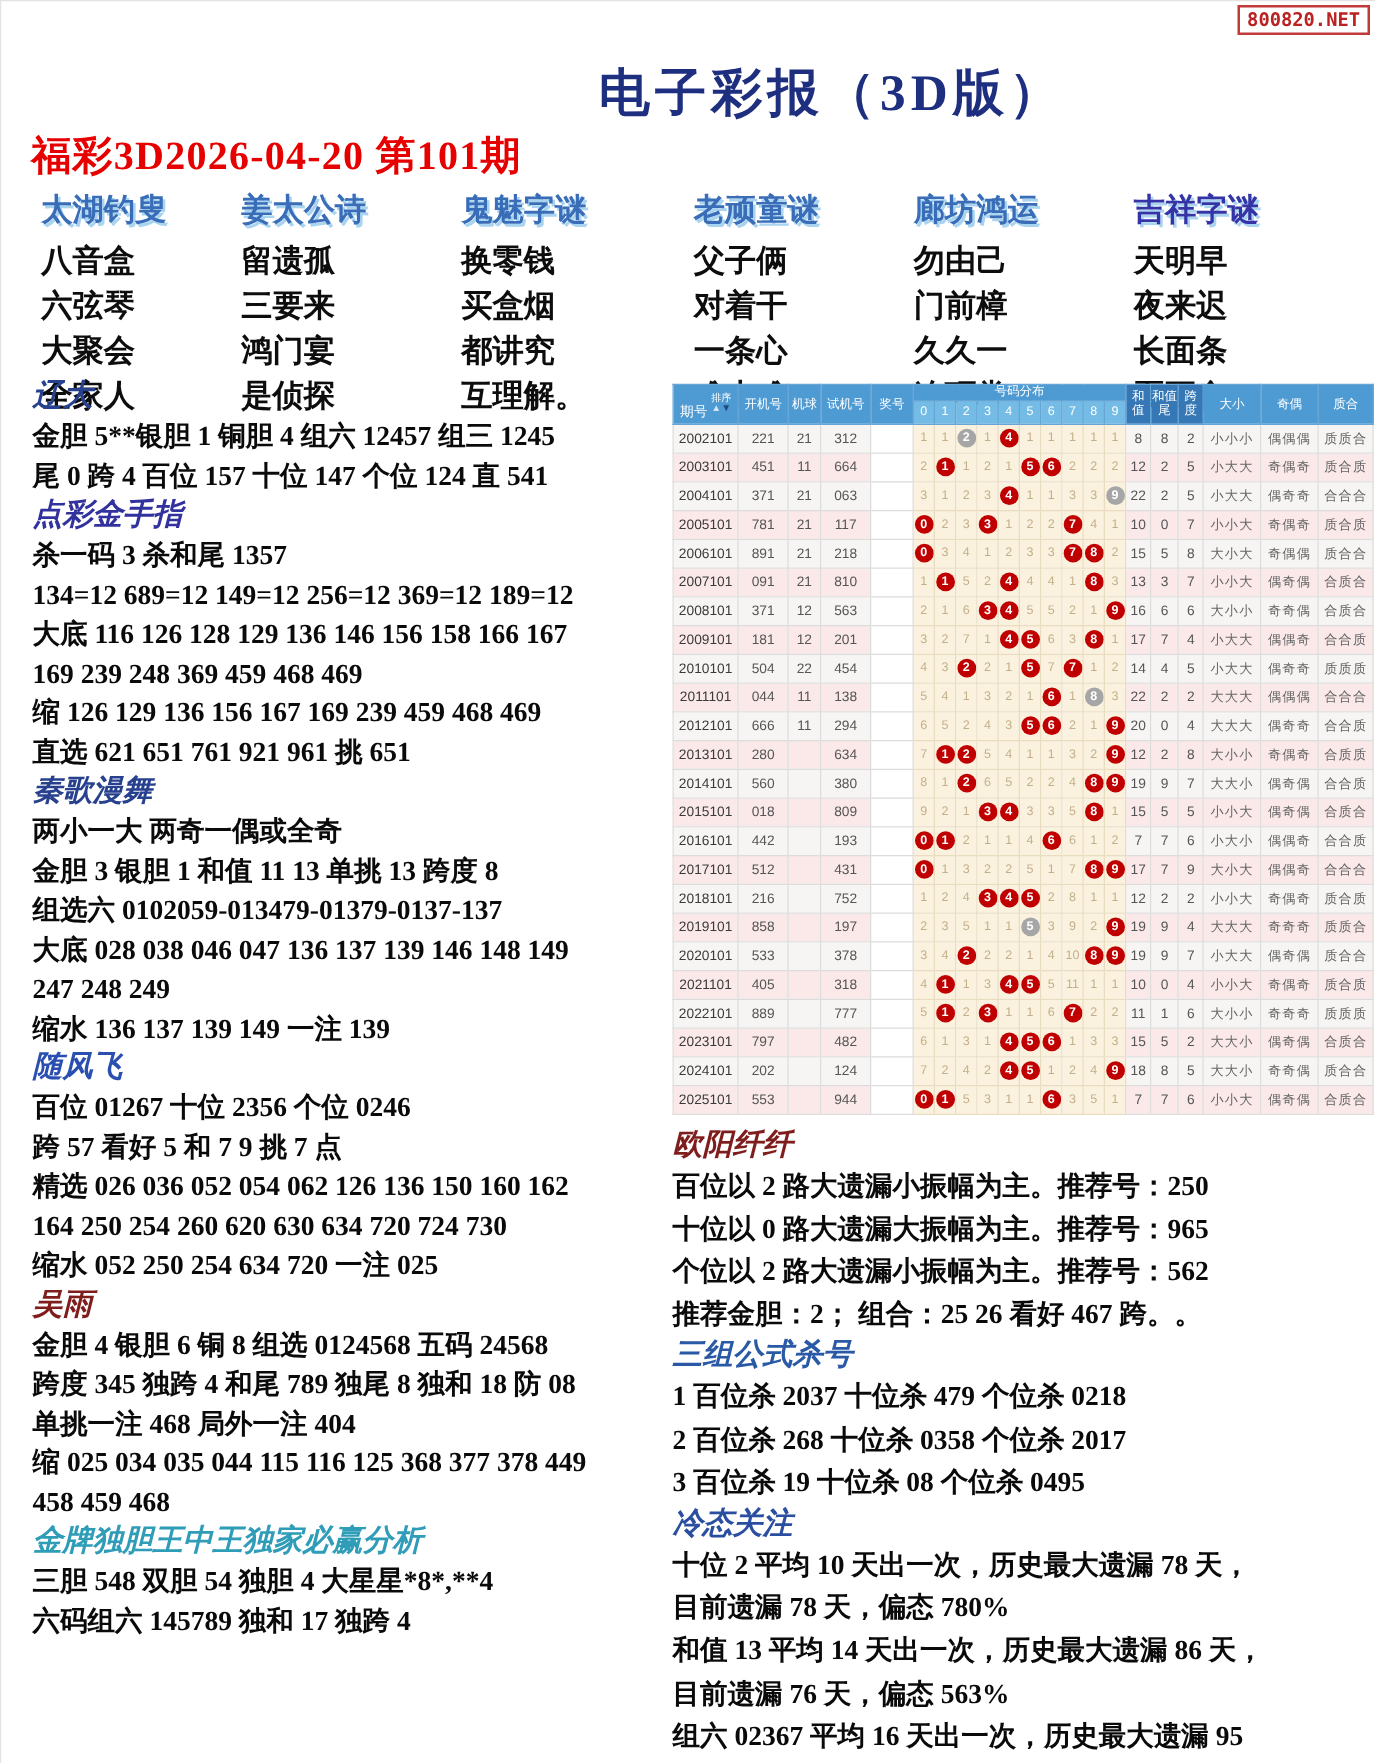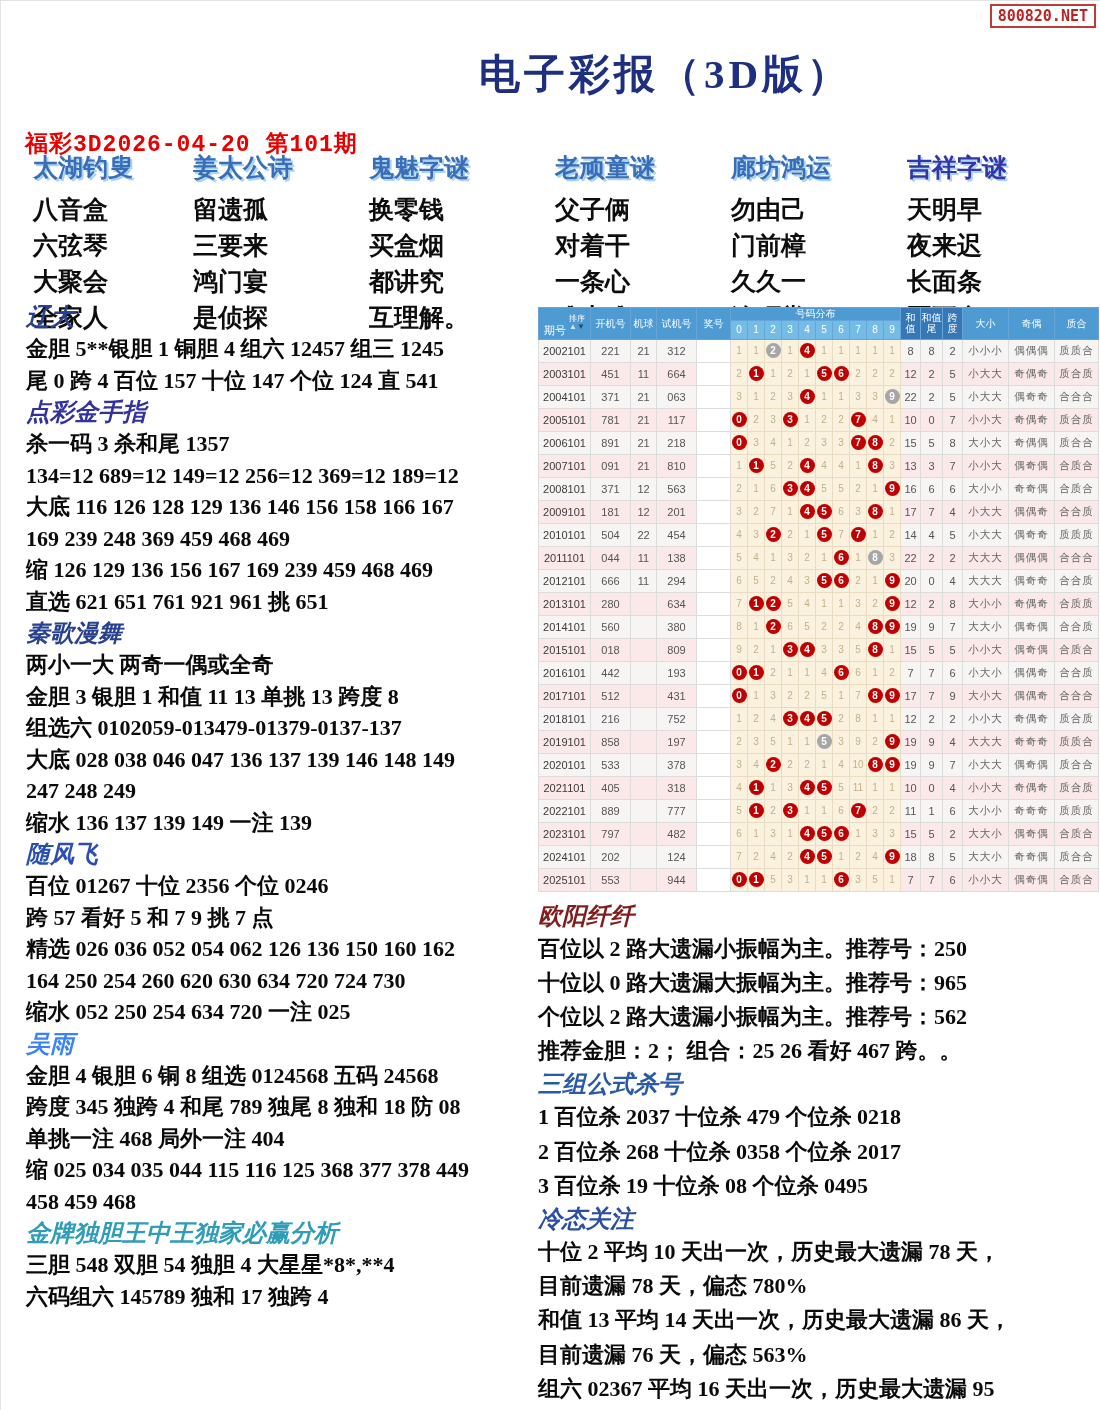--- a/index.html
+++ b/index.html
@@ -3,22 +3,22 @@
 <meta charset="utf-8">
 <style>
   html,body{margin:0;padding:0;background:#fff;}
   .page{position:relative;width:1100px;height:1410px;background:#fff;overflow:hidden;
         border:1px solid #e3e3e3;font-family:"Liberation Serif","DejaVu Serif",serif;}
   .site-badge{position:absolute;top:3px;right:5px;border:2px solid #c03a3a;color:#b22;
         font-family:"DejaVu Sans Mono",monospace;font-size:15px;font-weight:bold;
         padding:1px 6px;background:#fff;}
   .page-title{position:absolute;top:46px;left:478px;font-size:41px;font-weight:bold;
         color:#1e2f80;letter-spacing:4px;white-space:nowrap;}
-  .headline{position:absolute;top:102px;left:24px;font-size:23px;font-weight:900;color:#e60000;
-        font-family:Liberation Mono, monospace;letter-spacing:1px;white-space:nowrap;margin-top:25px;}
+  .headline{position:absolute;top:102px;left:24px;font-size:32px;font-weight:900;color:#e60000;
+        font-family:Liberation Serif, serif;letter-spacing:1px;white-space:nowrap;}
   .riddles{position:absolute;top:150px;left:32px;width:1050px;display:grid;
         grid-template-columns:160px 176px 186px 176px 176px auto;}
   .riddle-title{font-size:25px;font-weight:bold;font-family:Liberation Mono, monospace;
         text-shadow:2px 2px 0 #a9d4f0;margin-bottom:8px;white-space:nowrap;}
   .riddle-line{font-size:25px;font-weight:bold;color:#0d0d0d;line-height:36px;white-space:nowrap;}
   .left-col{position:absolute;top:300px;left:25px;width:512px;}
   .section-title{font-size:24px;font-weight:bold;line-height:32px;white-space:nowrap;
         font-family:"Liberation Sans","DejaVu Sans",sans-serif;font-style:italic;}
   .section-line{font-size:22px;font-weight:bold;color:#0a0a0a;line-height:31.5px;white-space:nowrap;}
   .right-col{position:absolute;top:306px;left:537px;width:560px;}
@@ -118,21 +118,21 @@
       <div class="section-line">组选六 0102059-013479-01379-0137-137</div>
       <div class="section-line">大底 028 038 046 047 136 137 139 146 148 149</div>
       <div class="section-line">247 248 249</div>
       <div class="section-line">缩水 136 137 139 149 一注 139</div>
       <div class="section-title" style="color: rgb(42, 79, 176);">随风飞</div>
       <div class="section-line">百位 01267 十位 2356 个位 0246</div>
       <div class="section-line">跨 57 看好 5 和 7 9 挑 7 点</div>
       <div class="section-line">精选 026 036 052 054 062 126 136 150 160 162</div>
       <div class="section-line">164 250 254 260 620 630 634 720 724 730</div>
       <div class="section-line">缩水 052 250 254 634 720  一注 025</div>
-      <div class="section-title" style="color: #3b82f6;">吴雨</div>
+      <div class="section-title" style="color: #7f1d1d;">吴雨</div>
       <div class="section-line">金胆 4 银胆 6 铜 8 组选 0124568 五码 24568</div>
       <div class="section-line">跨度 345 独跨 4 和尾 789 独尾 8 独和 18 防 08</div>
       <div class="section-line">单挑一注  468 局外一注  404</div>
       <div class="section-line">缩 025 034 035 044 115 116 125 368 377 378 449</div>
       <div class="section-line">458 459 468</div>
       <div class="section-title" style="color: rgb(47, 156, 184);">金牌独胆王中王独家必赢分析</div>
       <div class="section-line">三胆 548 双胆 54 独胆 4 大星星*8*,**4</div>
       <div class="section-line">六码组六 145789 独和 17 独跨 4</div>
     </div>
 

